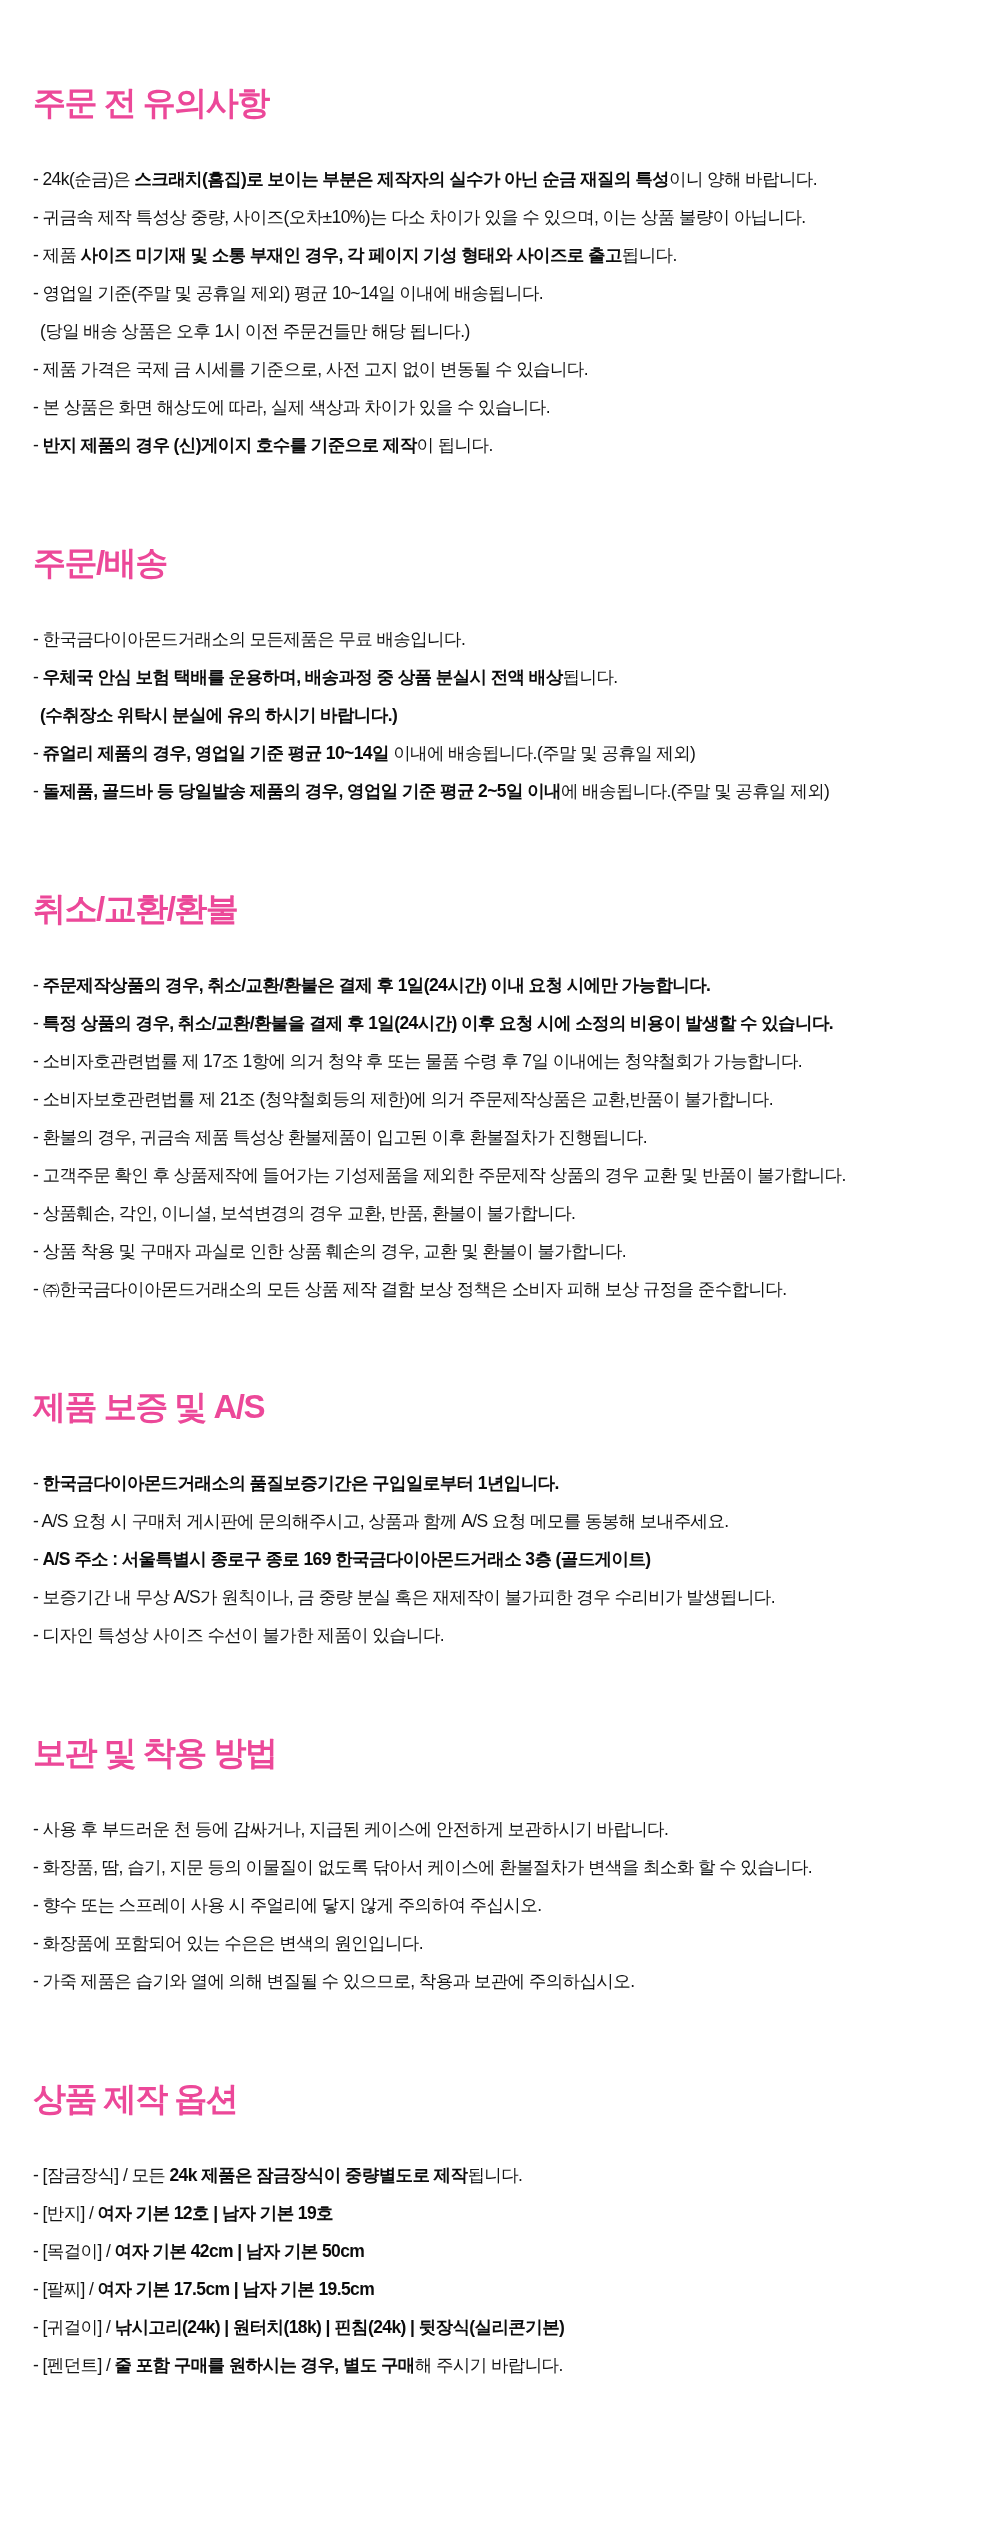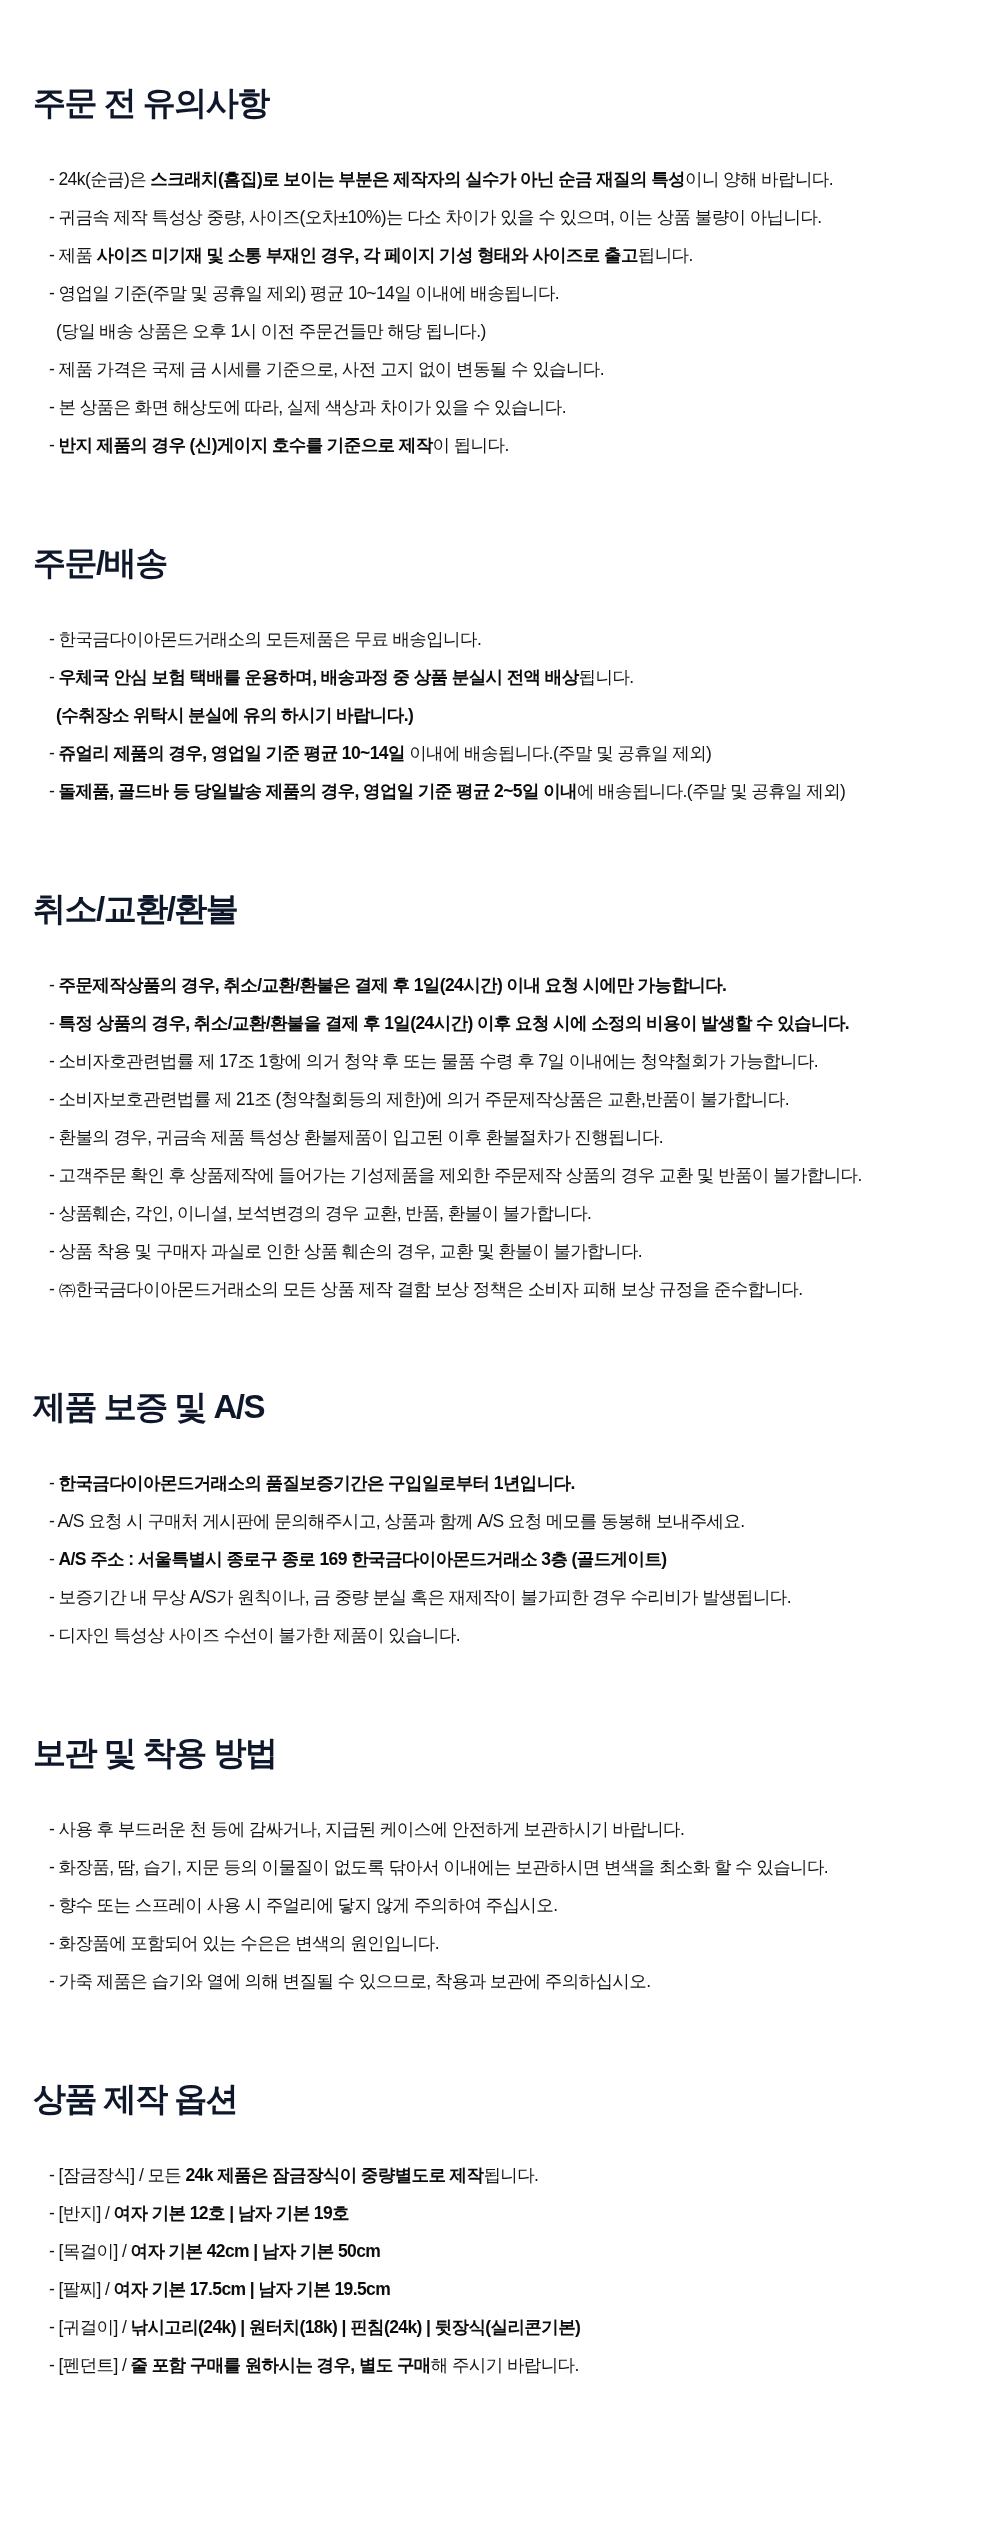--- a/index.html
+++ b/index.html
@@ -20,25 +20,24 @@
   }
   .section + .section {
     margin-top: 80px;
   }
   .section-title {
     margin: 0;
     font-size: 33px;
     line-height: 38px;
     font-weight: 800;
     letter-spacing: -1.5px;
-    color: #0f172a;
+    color: #ec4899;
   }
   .lines {
     margin-top: 38px;
-    margin-left: 16px;
   }
   .line {
     margin: 0;
     font-size: 17.5px;
     line-height: 38px;
     letter-spacing: -0.6px;
     font-weight: 400;
     color: #141414;
     white-space: nowrap;
   }
@@ -98,21 +97,21 @@
         <p class="line"><span>- A/S 요청 시 구매처 게시판에 문의해주시고, 상품과 함께 A/S 요청 메모를 동봉해 보내주세요.</span></p>
         <p class="line"><span>- </span><span class="b">A/S 주소 : 서울특별시 종로구 종로 169 한국금다이아몬드거래소 3층 (골드게이트)</span></p>
         <p class="line"><span>- 보증기간 내 무상 A/S가 원칙이나, 금 중량 분실 혹은 재제작이 불가피한 경우 수리비가 발생됩니다.</span></p>
         <p class="line"><span>- 디자인 특성상 사이즈 수선이 불가한 제품이 있습니다.</span></p>
       </div>
     </section>
     <section class="section">
       <h2 class="section-title">보관 및 착용 방법</h2>
       <div class="lines">
         <p class="line"><span>- 사용 후 부드러운 천 등에 감싸거나, 지급된 케이스에 안전하게 보관하시기 바랍니다.</span></p>
-        <p class="line"><span>- 화장품, 땀, 습기, 지문 등의 이물질이 없도록 닦아서 이내에는 보관하시면 변색을 최소화 할 수 있습니다.</span></p>
+        <p class="line"><span>- 화장품, 땀, 습기, 지문 등의 이물질이 없도록 닦아서 케이스에 환불절차가 변색을 최소화 할 수 있습니다.</span></p>
         <p class="line"><span>- 향수 또는 스프레이 사용 시 주얼리에 닿지 않게 주의하여 주십시오.</span></p>
         <p class="line"><span>- 화장품에 포함되어 있는 수은은 변색의 원인입니다.</span></p>
         <p class="line"><span>- 가죽 제품은 습기와 열에 의해 변질될 수 있으므로, 착용과 보관에 주의하십시오.</span></p>
       </div>
     </section>
     <section class="section">
       <h2 class="section-title">상품 제작 옵션</h2>
       <div class="lines">
         <p class="line"><span>- [잠금장식] / 모든 </span><span class="b">24k 제품은 잠금장식이 중량별도로 제작</span><span>됩니다.</span></p>
         <p class="line"><span>- [반지] / </span><span class="b">여자 기본 12호 | 남자 기본 19호</span></p>

